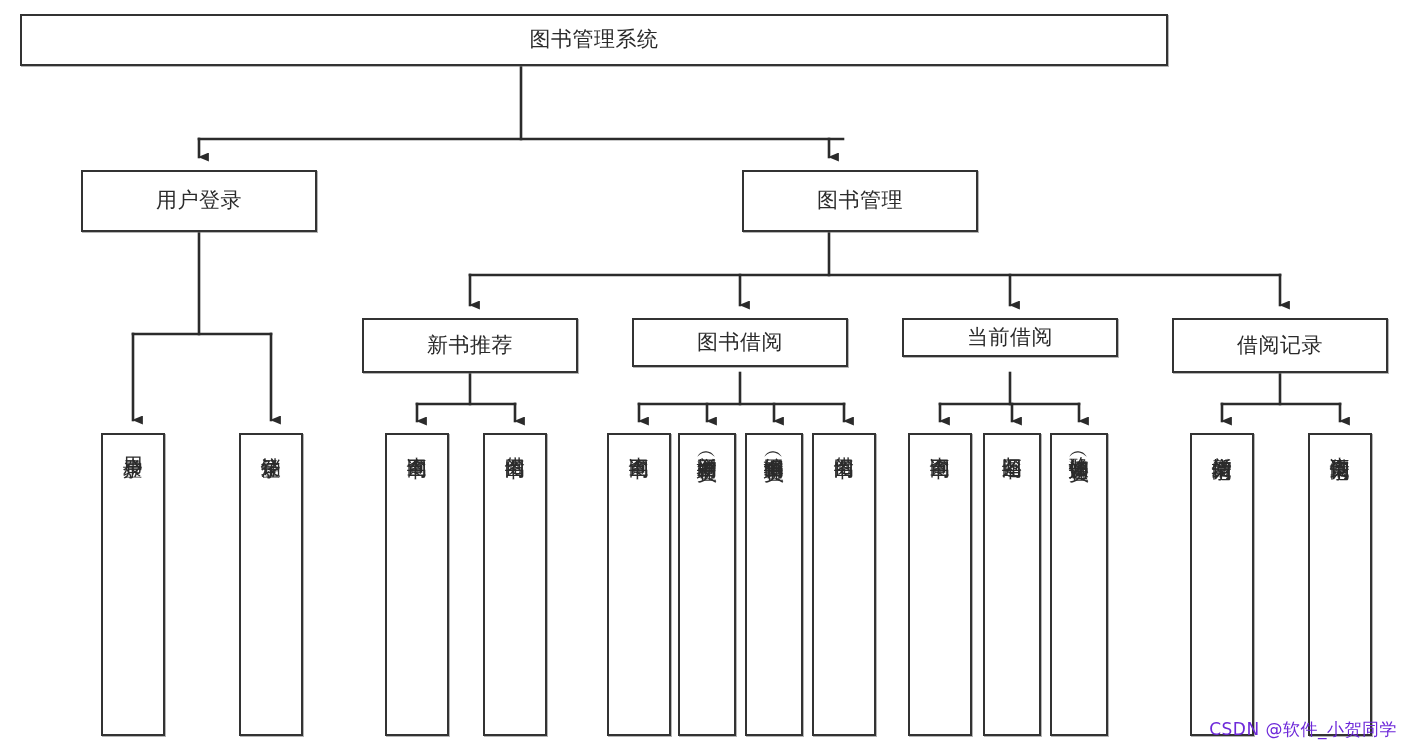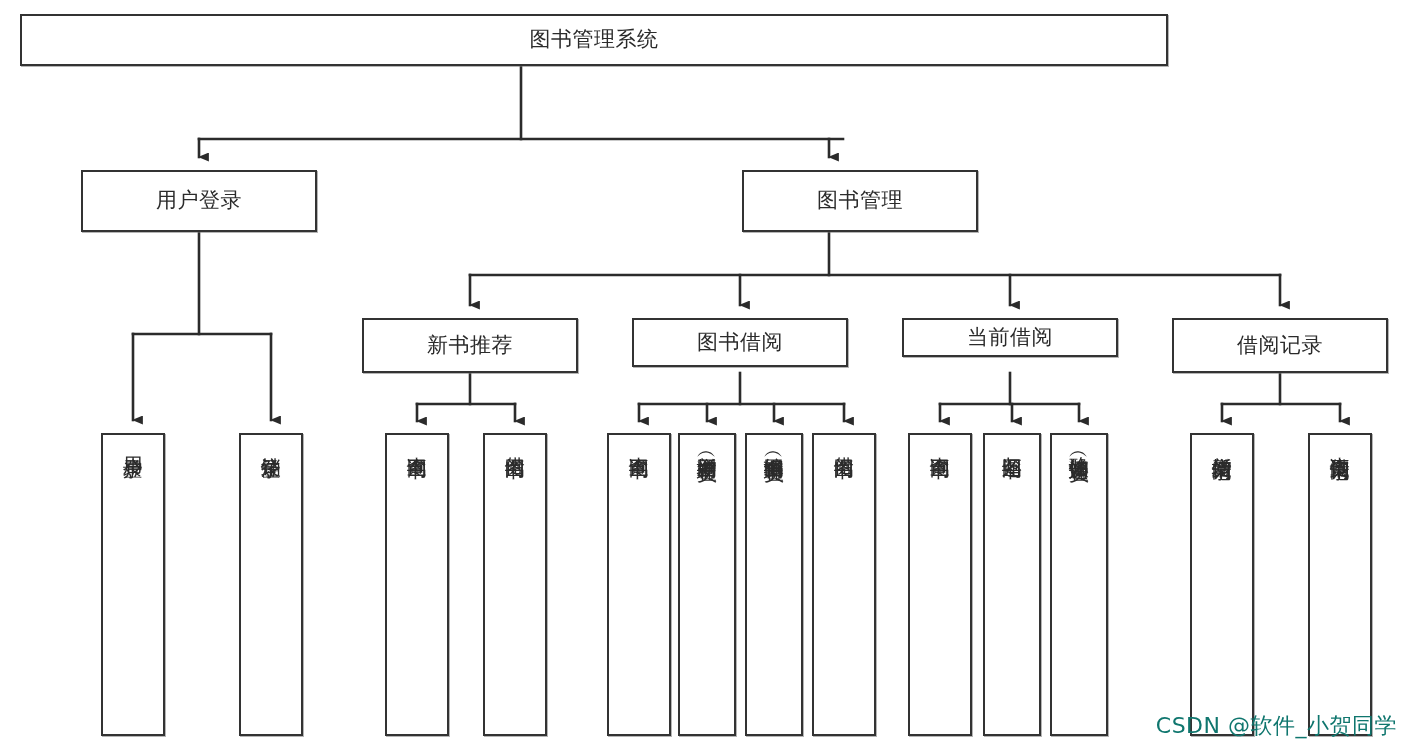--- a/index.html
+++ b/index.html
@@ -53,22 +53,22 @@
     text-orientation: upright;
     font-size: 20px;
     line-height: 1.32;
     letter-spacing: 1px;
     white-space: nowrap;
   }
   .watermark {
     position: absolute;
     right: 8px;
     bottom: 6px;
-    font-size: 22px;
-    color: #0f766e;
+    font-size: 17px;
+    color: #6d28d9;
     letter-spacing: 0.5px;
     white-space: nowrap;
     user-select: none;
   }
 </style>
 </head>
 <body>
 
 <div id="diagram-root">
 

